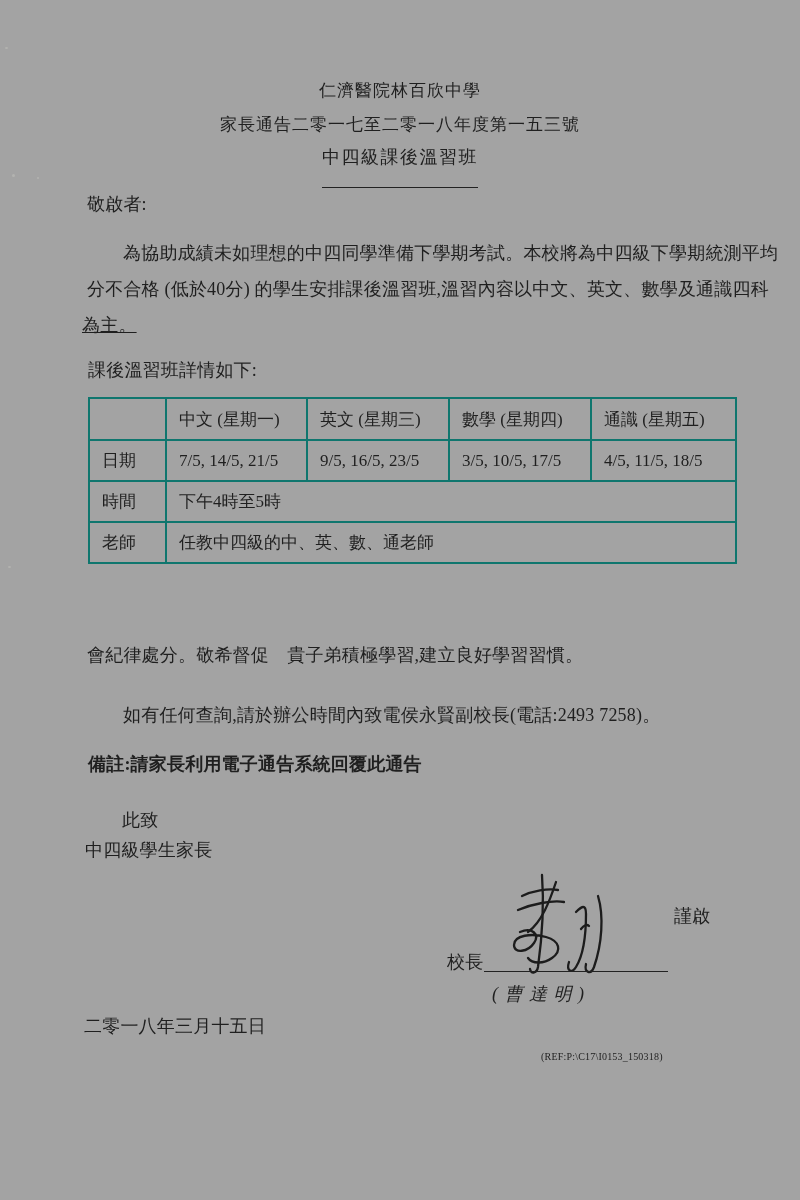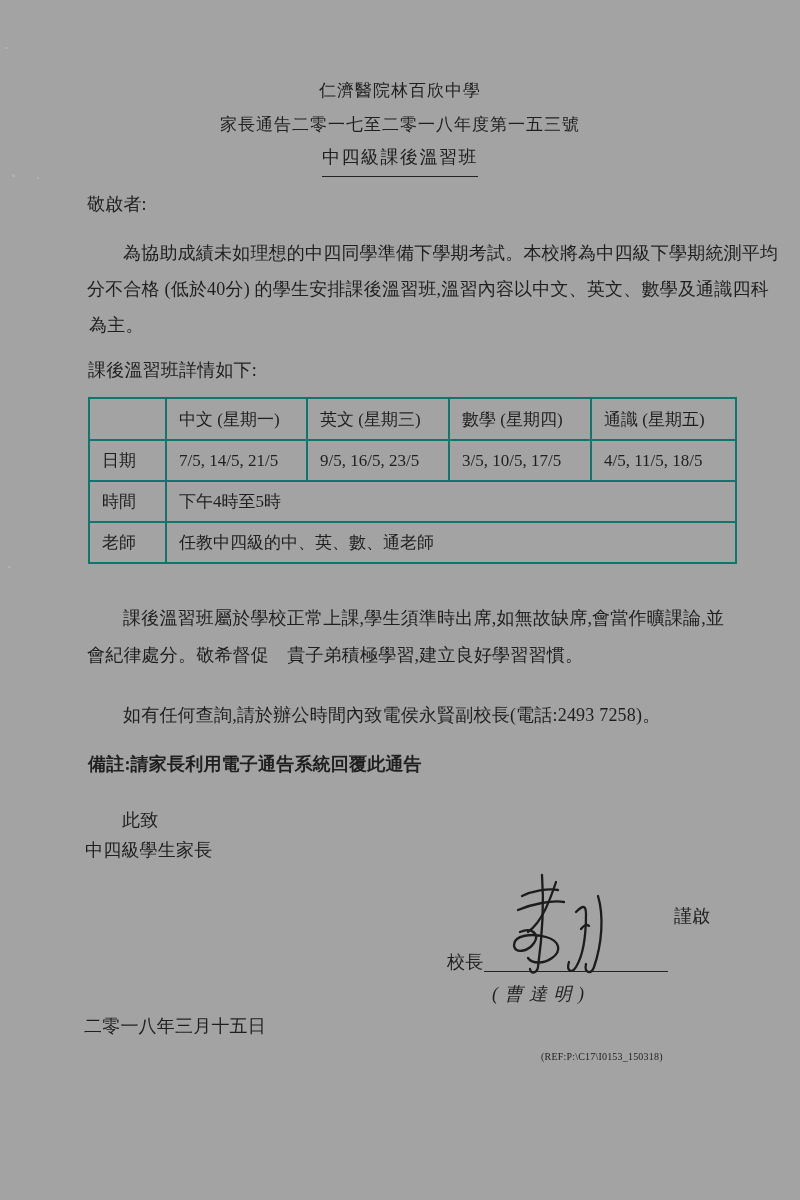--- a/index.html
+++ b/index.html
@@ -9,21 +9,21 @@
     margin:0 auto;
     background:#a3a3a3;
     overflow:hidden;
     font-family:"Liberation Serif","DejaVu Serif",serif;
     color:#1f1f1f;
   }
   .abs{position:absolute;white-space:nowrap;}
   .centered{left:0;right:0;text-align:center;}
   .hline{font-size:17px;letter-spacing:1px;}
   .subject{font-size:18px;letter-spacing:1.5px;}
-  .subject .ul{display:inline-block;border-bottom:1.6px solid #222;padding-bottom:7px;}
+  .subject .ul{display:inline-block;border-bottom:1.6px solid #222;padding-bottom:18px;}
   .bodytext{font-size:18px;letter-spacing:0.2px;}
   .bold{font-weight:bold;}
   table.sched{
     border-collapse:collapse;
     table-layout:fixed;
     width:647px;
   }
   table.sched td{
     border:2px solid #0f766e;
     font-size:17px;
@@ -51,21 +51,21 @@
   <div class="abs centered hline" style="top:79px;">仁濟醫院林百欣中學</div>
   <div class="abs centered hline" style="top:113px;text-align:center;">家長通告二零一七至二零一八年度第一五三號</div>
   <div class="abs centered subject" style="top:145px;">
     <span class="ul">中四級課後溫習班</span>
   </div>
 
   <div class="abs bodytext" style="left:87px;top:192px;">敬啟者:</div>
 
   <div class="abs bodytext" style="left:123px;top:241px;">為協助成績未如理想的中四同學準備下學期考試。本校將為中四級下學期統測平均</div>
   <div class="abs bodytext" style="left:87px;top:277px;">分不合格 (低於40分) 的學生安排課後溫習班,溫習內容以中文、英文、數學及通識四科</div>
-  <div class="abs bodytext" style="left:89px;top:313px;">為主。</div>
+  <div class="abs bodytext" style="left:82px;top:313px;text-decoration:underline;">為主。</div>
 
   <div class="abs bodytext" style="left:88px;top:358px;">課後溫習班詳情如下:</div>
 
   <div class="abs" style="left:88px;top:397px;">
     <table class="sched">
       <colgroup>
         <col style="width:77px;">
           <col style="width:141px;">
           <col style="width:142px;">
         <col style="width:142px;">
@@ -91,21 +91,20 @@
         <td colspan="4">下午4時至5時</td>
       </tr>
       <tr class="drow">
         <td>老師</td>
         <td colspan="4">任教中四級的中、英、數、通老師</td>
       </tr>
     </tbody>
       </table>
   </div>
 
-  <div class="abs bodytext" style="left:123px;top:606px;">課後溫習班屬於學校正常上課,學生須準時出席,如無故缺席,會當作曠課論,並</div>
   <div class="abs bodytext" style="left:87px;top:643px;">會紀律處分。敬希督促　貴子弟積極學習,建立良好學習習慣。</div>
 
   <div class="abs bodytext" style="left:123px;top:703px;">如有任何查詢,請於辦公時間內致電侯永賢副校長(電話:2493 7258)。</div>
 
   <div class="abs bodytext bold" style="left:88px;top:752px;font-family:Liberation Serif, serif;">備註:請家長利用電子通告系統回覆此通告</div>
 
   <div class="abs bodytext" style="left:122px;top:808px;">此致</div>
   <div class="abs bodytext" style="left:85px;top:838px;">中四級學生家長</div>
 
   <svg class="abs" style="left:498px;top:872px;" width="138" height="106" viewBox="0 0 138 106">

